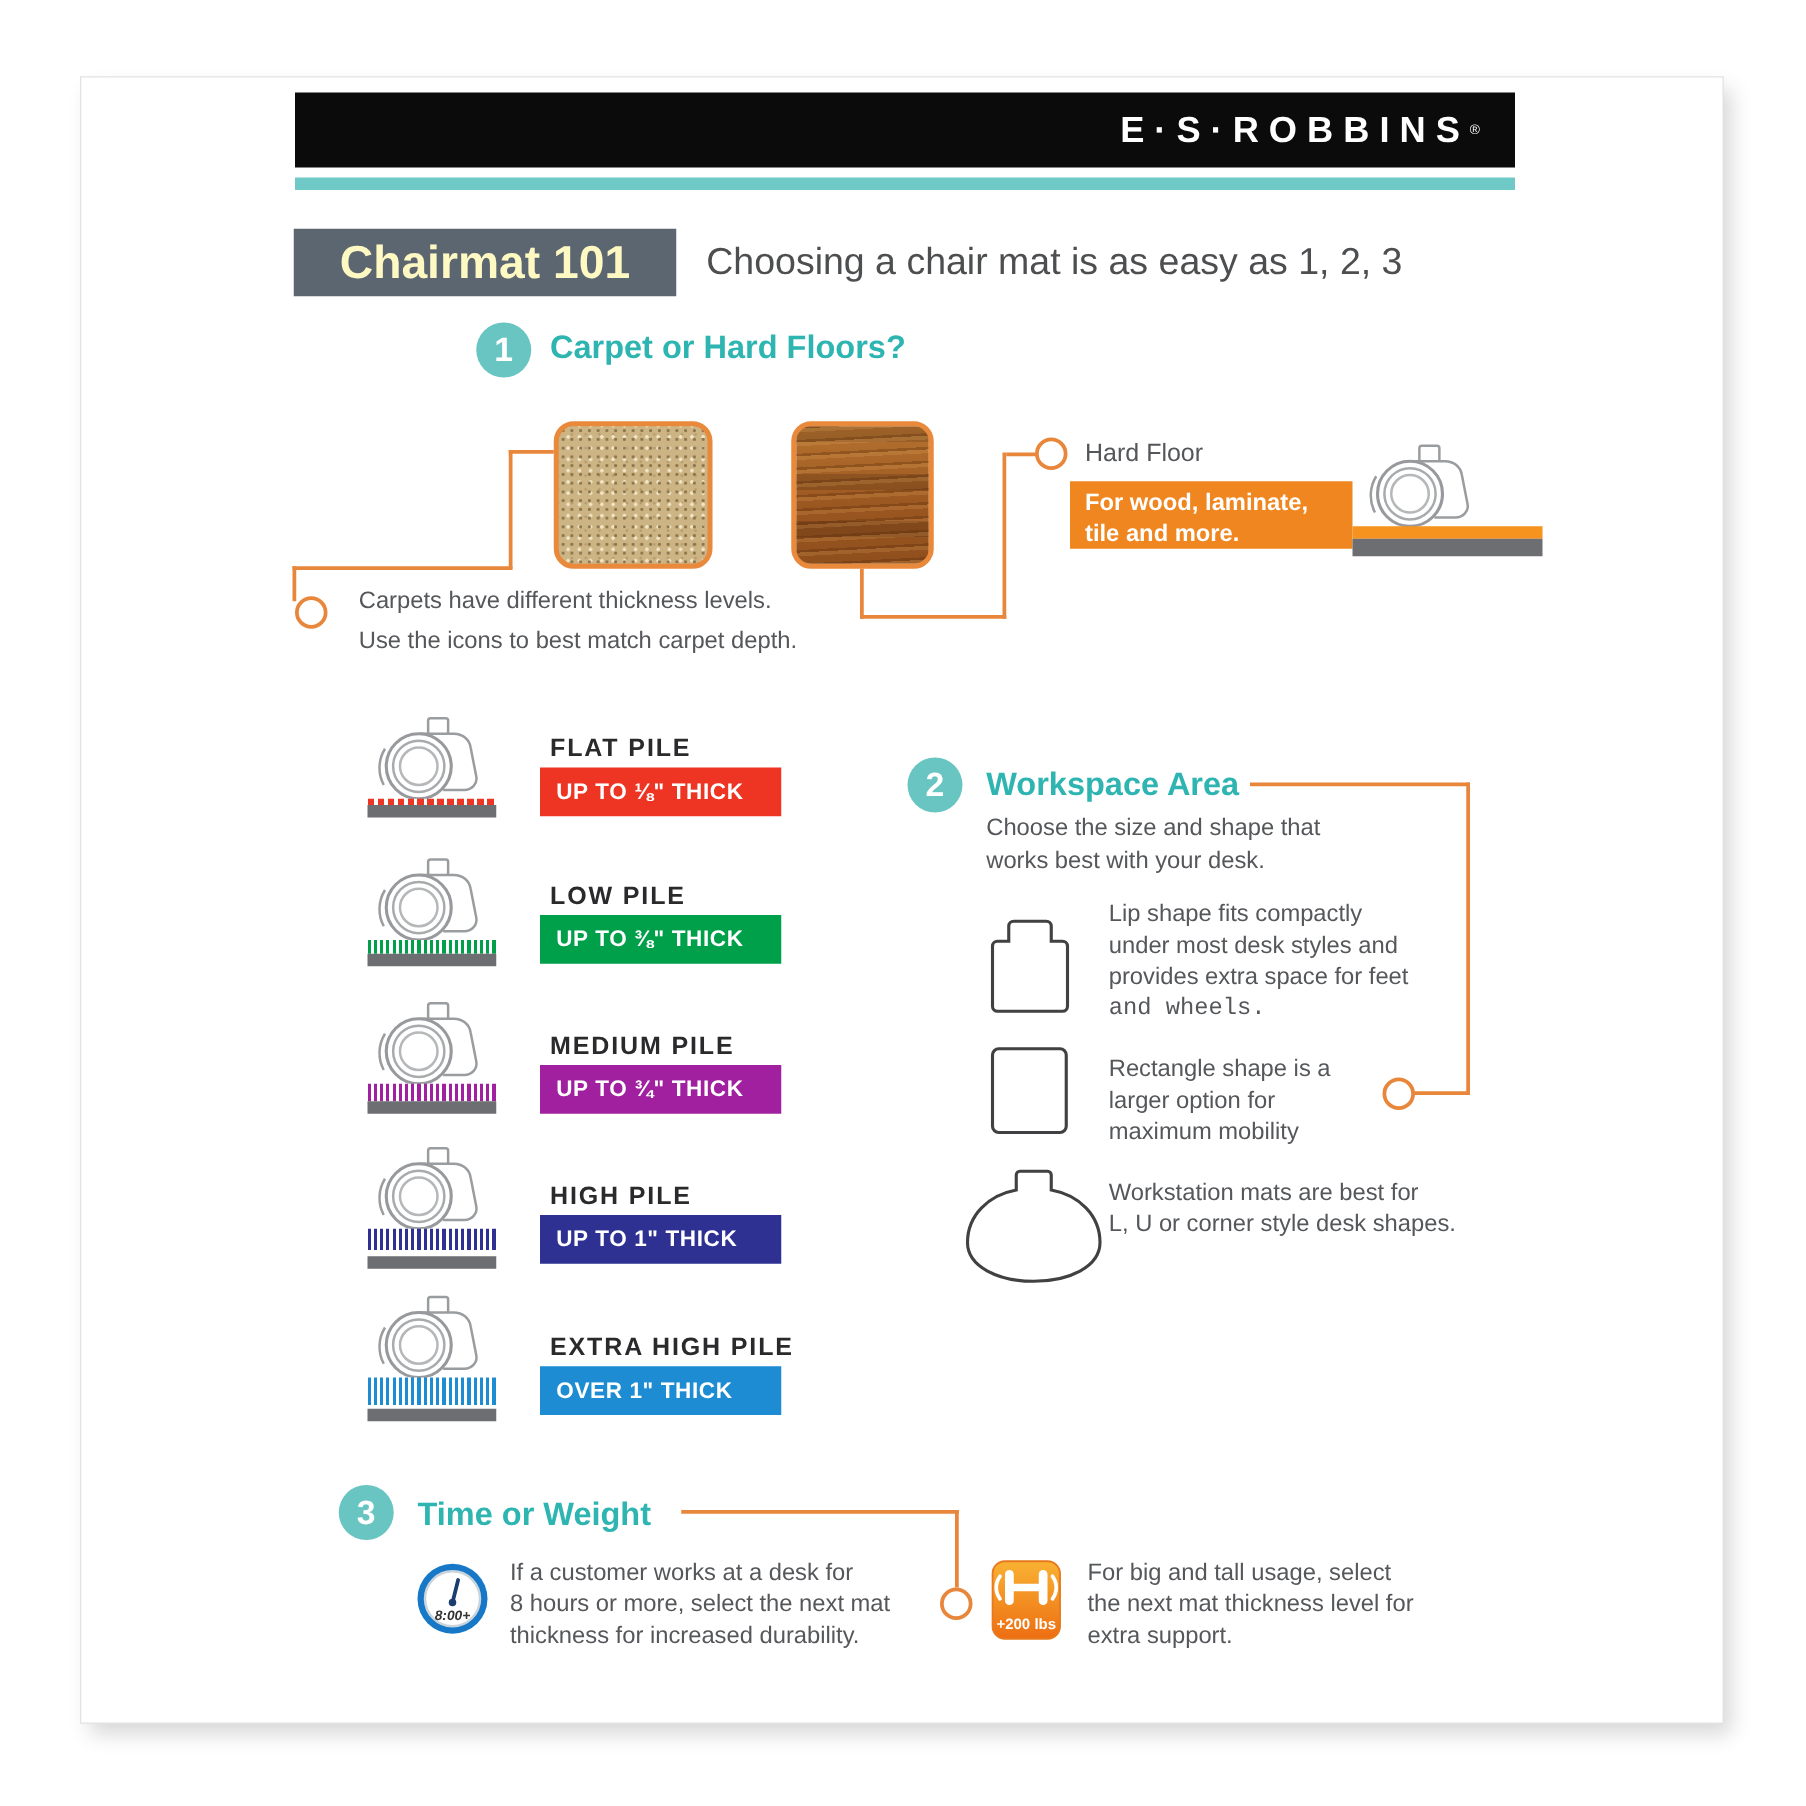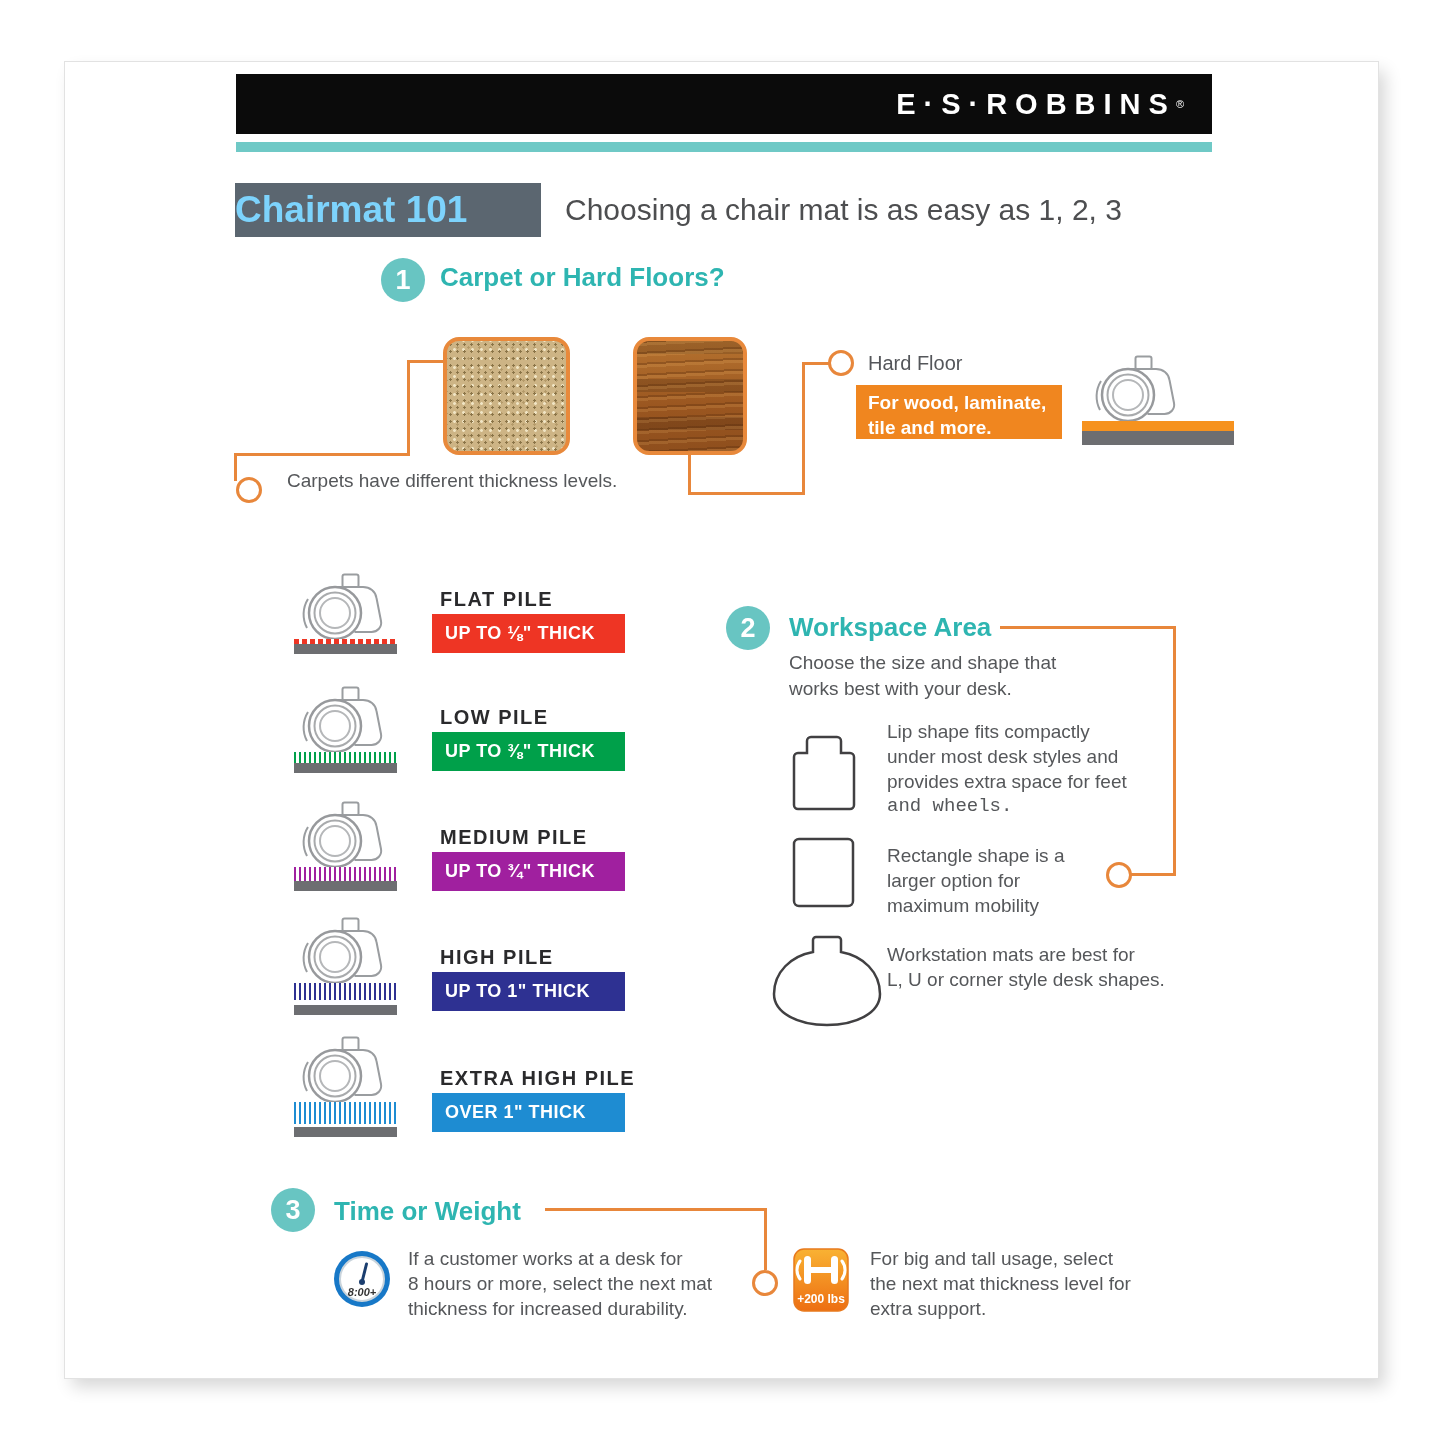--- a/index.html
+++ b/index.html
@@ -6,22 +6,22 @@
   .page{position:relative;width:1445px;height:1445px;background:#ffffff;overflow:hidden;
         font-family:"Liberation Sans",sans-serif;color:#55575A;}
   .abs{position:absolute;}
   .card{left:65px;top:62px;width:1313px;height:1316px;background:#ffffff;
         box-shadow:0 0 0 1px #e2e2e2, 7px 9px 16px rgba(0,0,0,.16);}
   .black-bar{left:236px;top:74px;width:976px;height:60px;background:#0b0b0b;
              text-align:right;line-height:60px;padding-right:28px;box-sizing:border-box;}
   .logo-text{color:#fff;font-weight:700;font-size:29px;letter-spacing:8px;}
   .logo-reg{color:#fff;font-size:11px;vertical-align:super;letter-spacing:0;}
   .teal-rule{left:236px;top:142px;width:976px;height:10px;background:#6FC9C6;}
-  .title-box{left:235px;top:183px;width:306px;height:54px;background:#5B6670;color:#7dd3fc;
-             font-weight:700;font-size:37px;text-align:left;line-height:54px;}
+  .title-box{left:235px;top:183px;width:306px;height:54px;background:#5B6670;color:#fef9c3;
+             font-weight:700;font-size:37px;text-align:center;line-height:54px;}
   .subtitle{left:565px;top:183px;height:54px;line-height:54px;font-size:30px;color:#4D4E50;}
   .step-circle{width:44px;height:44px;border-radius:50%;background:#68C5C2;color:#fff;
                font-weight:700;font-size:27px;text-align:center;line-height:44px;}
   .step-heading{font-size:26px;font-weight:700;color:#2EB5B1;}
   .body-text{font-size:19px;color:#55575A;}
   .tl{height:25px;line-height:25px;font-size:19px;color:#55575A;text-align:center;}
   .hline{height:3px;background:#E8873B;}
   .vline{width:3px;background:#E8873B;}
   .node{width:26px;height:26px;border:3px solid #E8873B;border-radius:50%;
         background:#fff;box-sizing:border-box;}
@@ -82,28 +82,29 @@
 
   <div class="abs swatch carpet-tex" style="left:443px;top:337px;width:127px;height:118px;"></div>
   <div class="abs swatch wood-tex" style="left:633px;top:337px;width:114px;height:118px;"></div>
 
   <div class="abs hline" style="left:407px;top:360px;width:36px;"></div>
   <div class="abs vline" style="left:407px;top:360px;height:95px;"></div>
   <div class="abs hline" style="left:234px;top:453px;width:176px;"></div>
   <div class="abs vline" style="left:234px;top:453px;height:28px;"></div>
   <div class="abs node" style="left:236px;top:477px;"></div>
   <div class="abs tl" style="left:287px;top:468px;">Carpets have different thickness levels.</div>
+  <div class="abs tl" style="left:287px;top:500px;">Use the icons to best match carpet depth.</div>
 
   <div class="abs vline" style="left:688px;top:455px;height:40px;"></div>
   <div class="abs hline" style="left:688px;top:492px;width:117px;"></div>
   <div class="abs vline" style="left:802px;top:362px;height:133px;"></div>
   <div class="abs hline" style="left:805px;top:362px;width:24px;"></div>
   <div class="abs node" style="left:828px;top:350px;"></div>
   <div class="abs" style="left:868px;top:352px;font-size:20px;color:#54565A;">Hard Floor</div>
-  <div class="abs orange-note" style="left:856px;top:385px;width:206px;height:54px;">
+  <div class="abs orange-note" style="left:856px;top:385px;width:226px;height:54px;">
     <div>For wood, laminate,</div>
     <div>tile and more.</div>
   </div>
   <svg class="abs caster" style="left:1086px;top:355px;" width="104" height="68">
       <use href="#caster"></use>
     </svg>
   <div class="abs mat-strip" style="left:1082px;top:421px;width:152px;height:10px;"></div>
   <div class="abs floor-gray" style="left:1082px;top:431px;width:152px;height:14px;"></div>
 
   <div class="abs pile-row" style="left:293px;top:573px;--ct:66px;--sh:5px;--gap:0px;">

